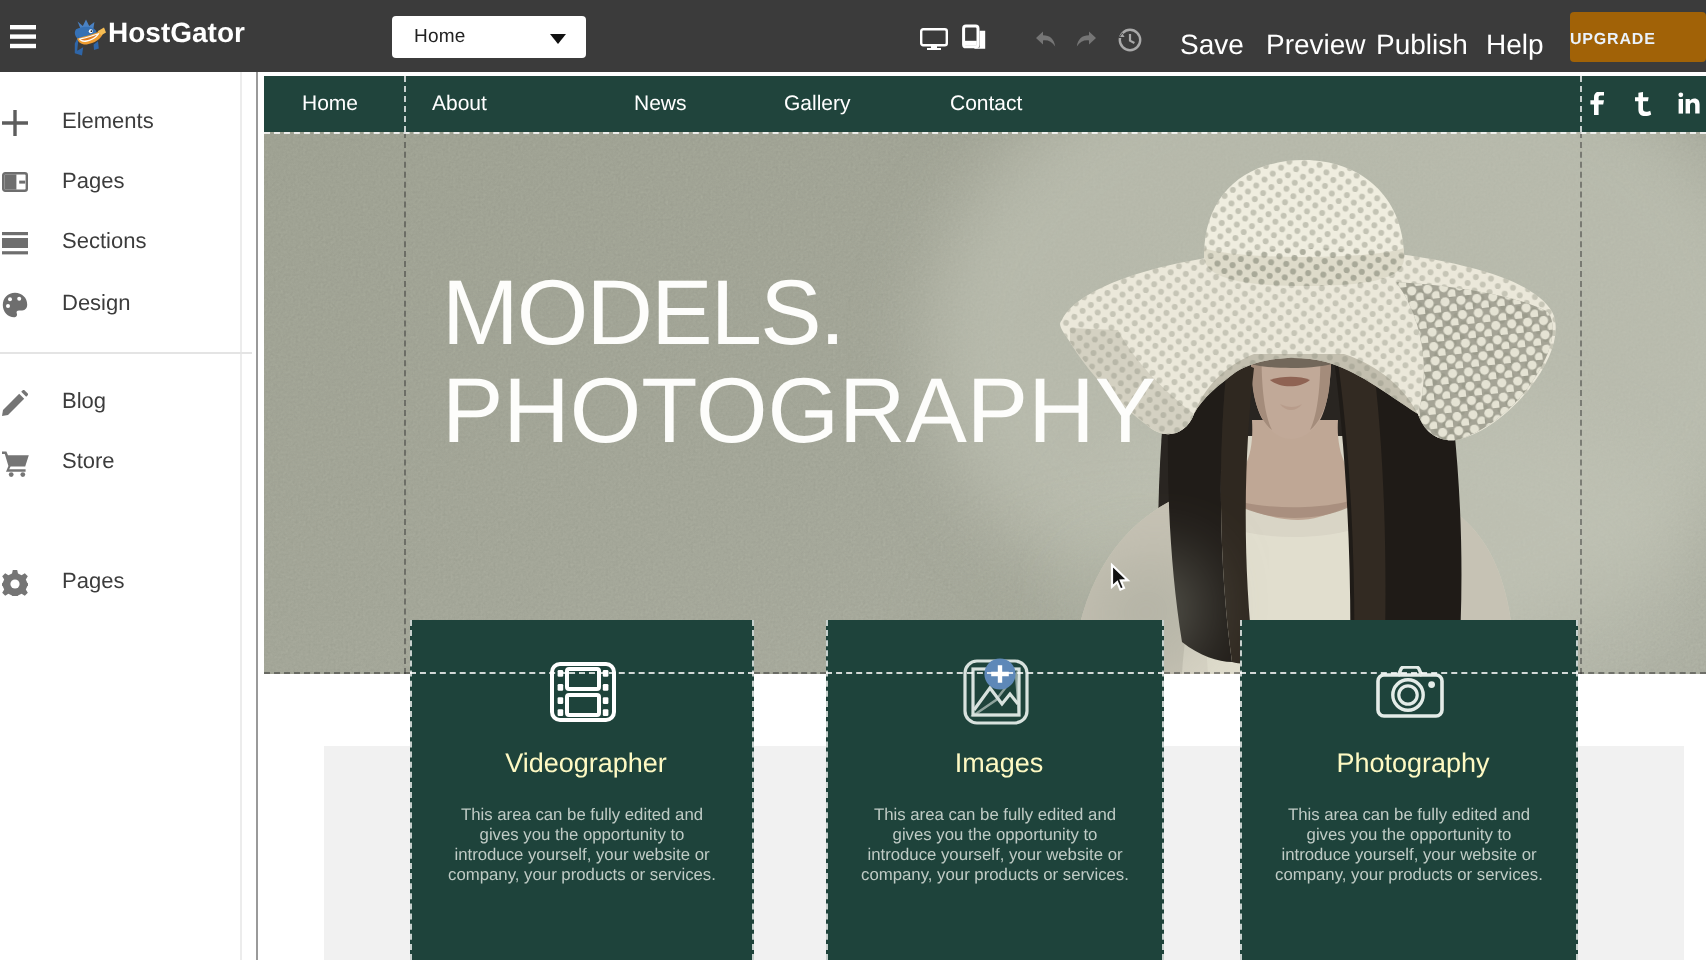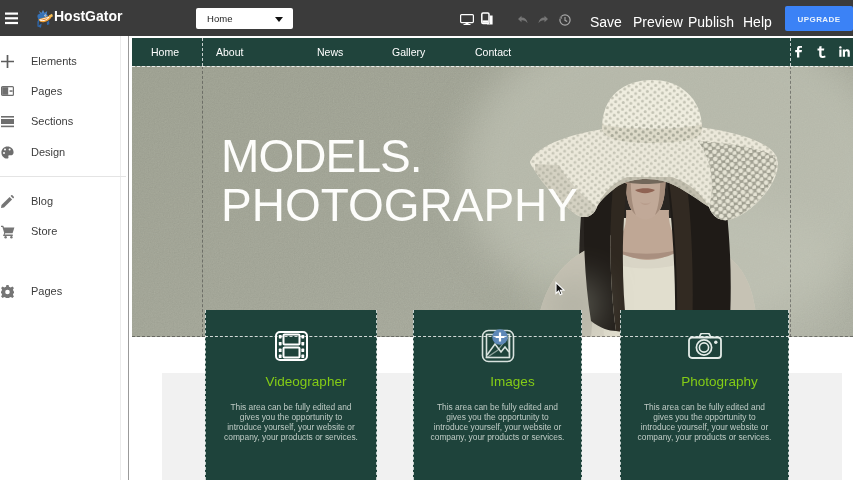--- a/index.html
+++ b/index.html
@@ -6,34 +6,34 @@
 html,body{width:853px;height:480px;overflow:hidden}
 body{font-family:"Liberation Sans",sans-serif;position:relative;background:#fff}
 .abs{position:absolute}
 
 #topbar{position:absolute;left:0;top:0;width:853px;height:36px;background:#3b3b3b}
 #topbar .txt{position:absolute;color:#fff;font-size:14px;line-height:36px;top:4px}
 #curpage{position:absolute;left:137px;top:0;color:#f2f2f2;font-size:9px;line-height:36px;letter-spacing:.1px}
 #pagesel{position:absolute;left:196px;top:8px;width:97px;height:21px;background:#fff;border-radius:2px}
 #pagesel span{position:absolute;left:11px;top:4.5px;font-size:9.5px;color:#222;letter-spacing:.1px}
 #pagesel .caret{position:absolute;right:10px;top:8.5px;width:0;height:0;border-left:4px solid transparent;border-right:4px solid transparent;border-top:5px solid #111}
-#upgrade{position:absolute;left:785px;top:6px;width:68px;height:25px;background:#3b82f6;border-radius:2px;color:#eaf2fb;font-size:8px;letter-spacing:.4px;text-align:center;line-height:27px;font-weight:bold}
+#upgrade{position:absolute;left:785px;top:6px;width:68px;height:25px;background:#a16207;border-radius:2px;color:#eaf2fb;font-size:8px;letter-spacing:.4px;text-align:left;line-height:27px;font-weight:bold}
 
 #sidebar{position:absolute;left:0;top:36px;width:129px;height:444px;background:#fff;border-right:1px solid #9a9a9a}
 #sidebar .item{position:absolute;left:0;width:128px;height:20px}
 #sidebar .lbl{position:absolute;left:31px;top:0;font-size:11px;color:#3c3c3c;line-height:13px}
 #sidebar .divider{position:absolute;left:0;top:140px;width:126px;height:1px;background:#e4e4e4}
 
 #preview{position:absolute;left:130px;top:36px;width:723px;height:444px;background:#fff}
 #nav{position:absolute;left:2px;top:2px;width:721px;height:28px;background:#20443c}
 #nav .mi{position:absolute;top:0;color:#fff;font-size:10.5px;line-height:28px}
 #hero{position:absolute;left:2px;top:30px;width:721px;height:306px}
 #grayblk{position:absolute;left:32px;top:337px;width:680px;height:107px;background:#f1f1f1}
 .card{position:absolute;top:274px;height:170px;background:#1e433b}
-.card .ttl{position:absolute;left:15px;width:100%;text-align:center;top:64px;color:#84cc16;font-size:13.5px}
+.card .ttl{position:absolute;left:2px;width:100%;text-align:center;top:64px;color:#fef9c3;font-size:13.5px}
 .card .bdy{position:absolute;left:4px;right:4px;top:91.5px;text-align:center;color:#bfcbc5;font-size:8.4px;line-height:10.3px}
 
 .dashv{position:absolute;width:0;border-left:1px dashed rgba(255,255,255,.75)}
 .dashvd{position:absolute;width:0;border-left:1px dashed rgba(45,45,45,.45)}
 .dashh{position:absolute;height:0;border-top:1px dashed rgba(45,45,45,.5)}
 .dashhw{position:absolute;height:0;border-top:1px dashed rgba(255,255,255,.8)}
 </style>
 </head>
 <body>
 

